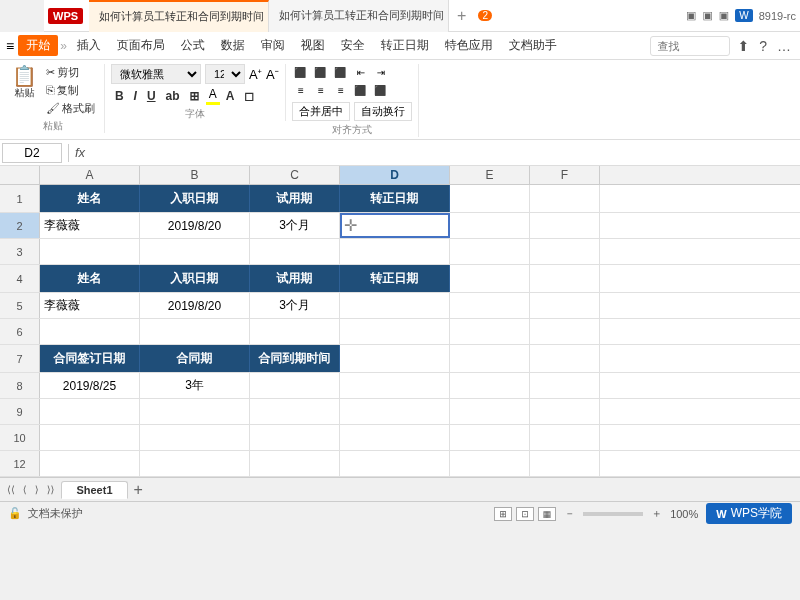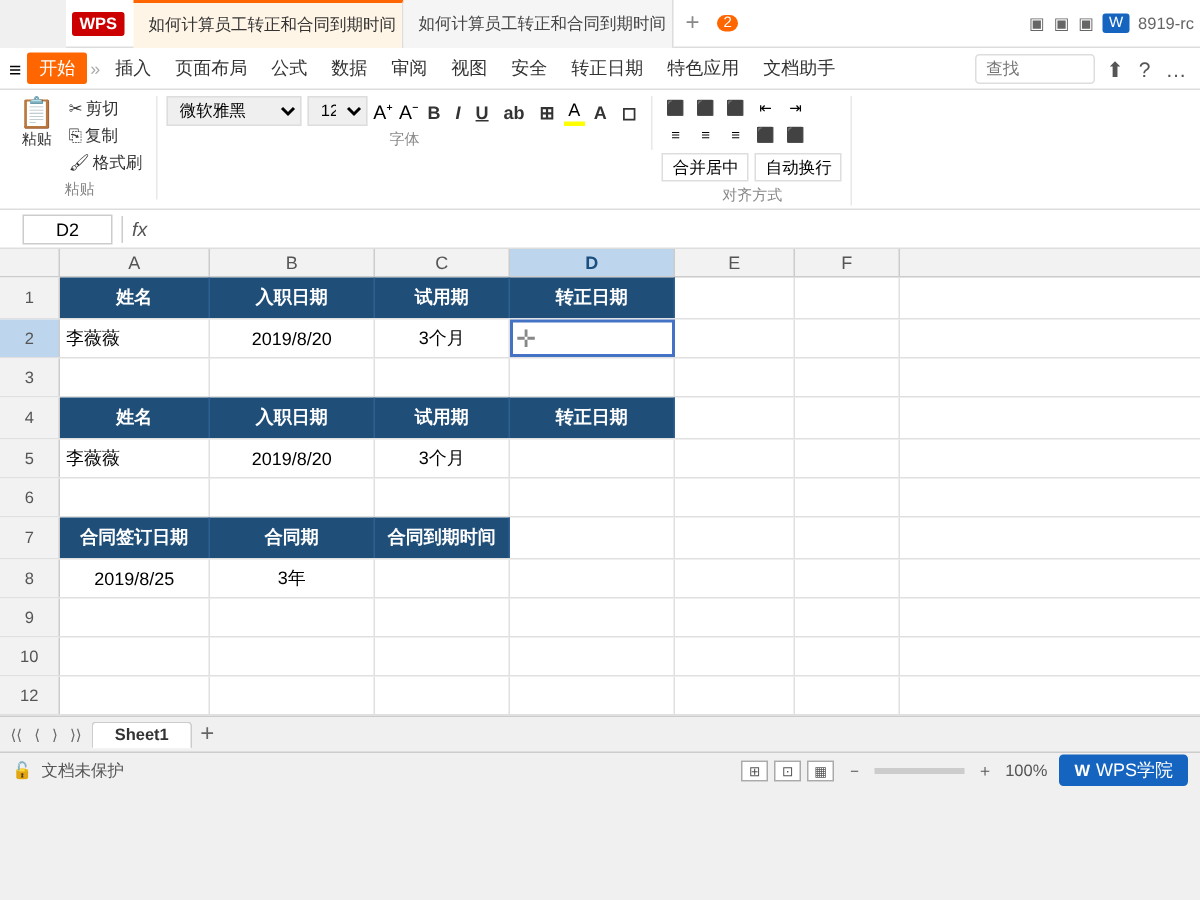--- a/index.html
+++ b/index.html
@@ -47,21 +47,21 @@
     .color-line { height: 3px; width: 14px; margin-top: 1px; }
     .align-group { display: flex; flex-direction: column; gap: 2px; }
     .align-row { display: flex; gap: 2px; }
     .al-btn { width: 18px; height: 16px; cursor: pointer; display: flex; align-items: center; justify-content: center; font-size: 10px; border-radius: 2px; }
     .merge-btn { border: 1px solid #ddd; padding: 1px 6px; font-size: 11px; cursor: pointer; white-space: nowrap; background: #fff; }
     .autowrap-btn { border: 1px solid #ddd; padding: 1px 6px; font-size: 11px; cursor: pointer; background: #fff; }
     .pct-section { display: flex; flex-direction: column; gap: 2px; align-items: flex-start; }
     .custom-btn { border: 1px solid #ddd; padding: 2px 8px; font-size: 11px; cursor: pointer; background: #fff; border-radius: 2px; white-space: nowrap; }
 
     
-    .formulabar { display: flex; align-items: center; background: #fff; height: 26px; border-bottom: 1px solid #ddd; padding: 0 15px; gap: 4px; }
+    .formulabar { display: flex; align-items: center; background: #fff; height: 26px; border-bottom: 1px solid #ddd; padding: 0 2px; gap: 4px; }
     .cell-ref { border: 1px solid #ccc; padding: 1px 4px; font-size: 12px; width: 60px; text-align: center; height: 20px; }
     .formula-sep { width: 1px; height: 18px; background: #ccc; margin: 0 2px; }
     .fx-label { font-size: 13px; color: #555; font-style: italic; cursor: pointer; }
     .formula-input { flex: 1; border: none; outline: none; font-size: 12px; padding: 1px 4px; height: 20px; }
 
     
     .spreadsheet { display: flex; flex-direction: column; flex: 1; background: #fff; }
     .col-headers { display: flex; background: #f2f2f2; border-bottom: 1px solid #ccc; }
     .row-num-header { width: 40px; min-width: 40px; background: #f2f2f2; border-right: 1px solid #ccc; }
     .col-header { border-right: 1px solid #ccc; text-align: center; font-size: 12px; color: #555; padding: 2px 0; display: flex; align-items: center; justify-content: center; cursor: pointer; }
@@ -169,21 +169,21 @@
         <div class="ribbon-btn-sm">
           <span>🖌</span>
           <span>格式刷</span>
         </div>
       </div>
     </div>
     <span class="ribbon-group-label">粘贴</span>
   </div>
 
   <div class="ribbon-group">
-    <div style="display:flex;flex-direction:row;gap:2px;">
+    <div style="display:flex;flex-direction:column;gap:2px;">
       <div style="display:flex;gap:4px;align-items:center;">
         <select class="font-selector">
           <option>微软雅黑</option>
         </select>
         <select class="size-selector">
           <option>12</option>
         </select>
         <span style="font-size:13px;cursor:pointer;">A⁺</span>
         <span style="font-size:13px;cursor:pointer;">A⁻</span>
       </div>

